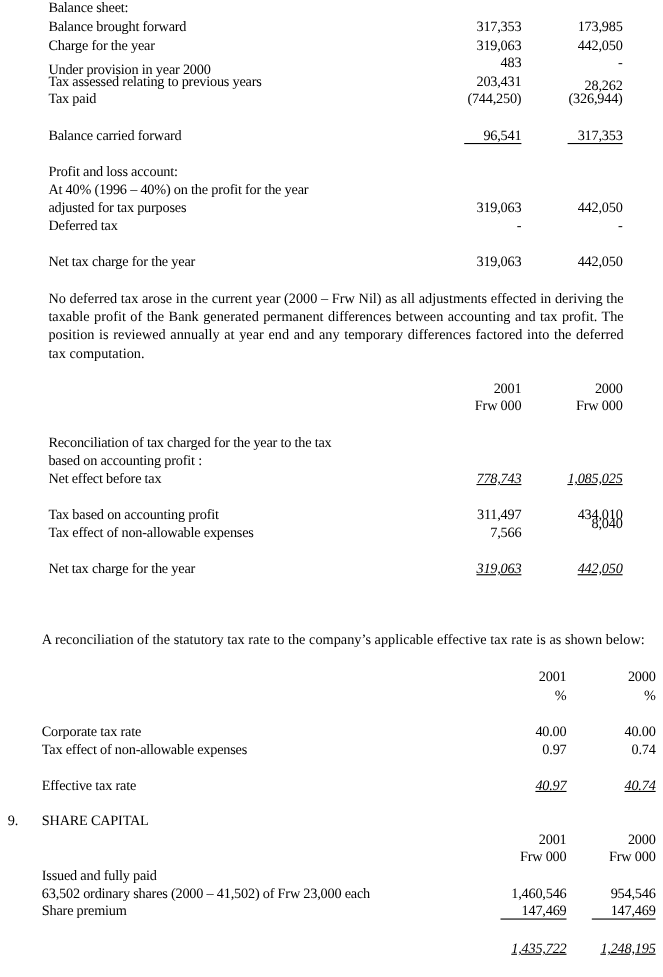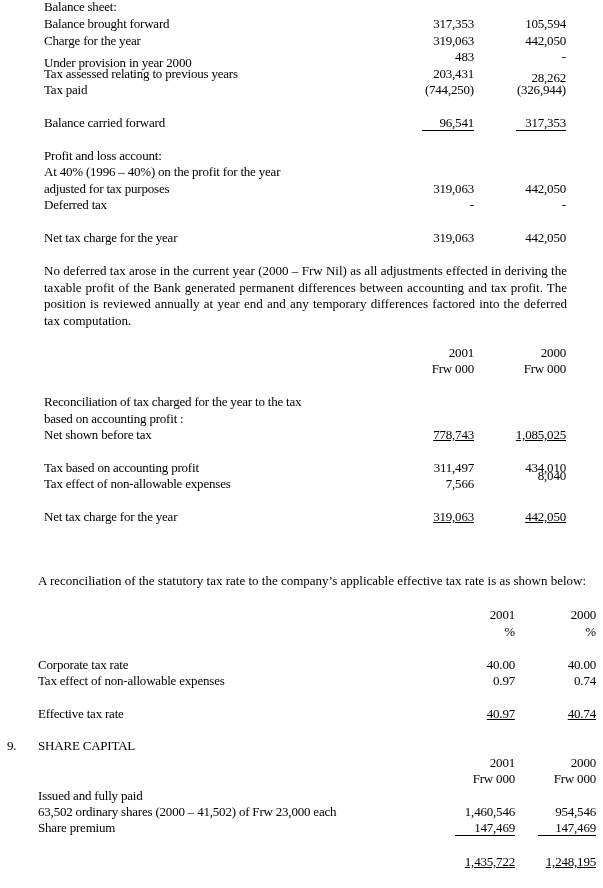--- a/index.html
+++ b/index.html
@@ -7,40 +7,40 @@
     width: 603px; height: 888px; position: relative; overflow: hidden;
     font-family: "Liberation Serif", "DejaVu Serif", serif;
     font-size: 13px; color: #000; letter-spacing: -0.2px;
   }
   .abs { position: absolute; white-space: nowrap; line-height: 16px; }
   .num { text-align: right; }
   .c1 { right: 129px; }   
   .c2 { right: 37px; }
   .r1 { right: 88px; }    
   .r2 { right: 7px; }     
-  .u { text-decoration: underline; }
+  .u { text-decoration: underline; font-style: italic; }
   .ul { border-bottom: 1px solid #000; line-height: 15px; }
   .para {
     position: absolute; left: 44px; width: 523px; text-align: justify;
     line-height: 16.5px; letter-spacing: 0;
   }
   .para2 {
     position: absolute; left: 38px; width: 558px; text-align: justify;
     line-height: 16.5px; letter-spacing: 0;
   }
 </style>
 </head>
 <body>
 
 <div>
   <div class="abs" style="left:44px;top:-1px">Balance sheet:</div>
 
   <div class="abs" style="left:44px;top:16px">Balance brought forward</div>
   <div class="abs num c1" style="top:16px">317,353</div>
-  <div class="abs num c2" style="top:16px">105,594</div>
+  <div class="abs num c2" style="top:16px">173,985</div>
 
   <div class="abs" style="left:44px;top:33px">Charge for the year</div>
   <div class="abs num c1" style="top:33px">319,063</div>
   <div class="abs num c2" style="top:33px">442,050</div>
 
   <div class="abs" style="left:44px;top:55px">Under provision in year 2000</div>
   <div class="abs num c1" style="top:49px">483</div>
   <div class="abs num c2" style="top:49px">-</div>
 
   <div class="abs" style="left:44px;top:66px">Tax assessed relating to previous years</div>
@@ -79,21 +79,21 @@
   <div class="abs num c1" style="top:345px">2001</div>
   <div class="abs num c2" style="top:345px">2000</div>
   <div class="abs num c1" style="top:361px">Frw 000</div>
   <div class="abs num c2" style="top:361px">Frw 000</div>
 </div>
 
 <div>
   <div class="abs" style="left:44px;top:394px">Reconciliation of tax charged for the year to the tax</div>
   <div class="abs" style="left:44px;top:411px">based on accounting profit :</div>
 
-  <div class="abs" style="left:44px;top:427px">Net shown before tax</div>
+  <div class="abs" style="left:44px;top:427px">Net effect before tax</div>
   <div class="abs num c1 u" style="top:427px">778,743</div>
   <div class="abs num c2 u" style="top:427px">1,085,025</div>
 
   <div class="abs" style="left:44px;top:460px">Tax based on accounting profit</div>
   <div class="abs num c1" style="top:460px">311,497</div>
   <div class="abs num c2" style="top:460px">434,010</div>
 
   <div class="abs" style="left:44px;top:476px">Tax effect of non-allowable expenses</div>
   <div class="abs num c1" style="top:476px">7,566</div>
   <div class="abs num c2" style="top:468px">8,040</div>

